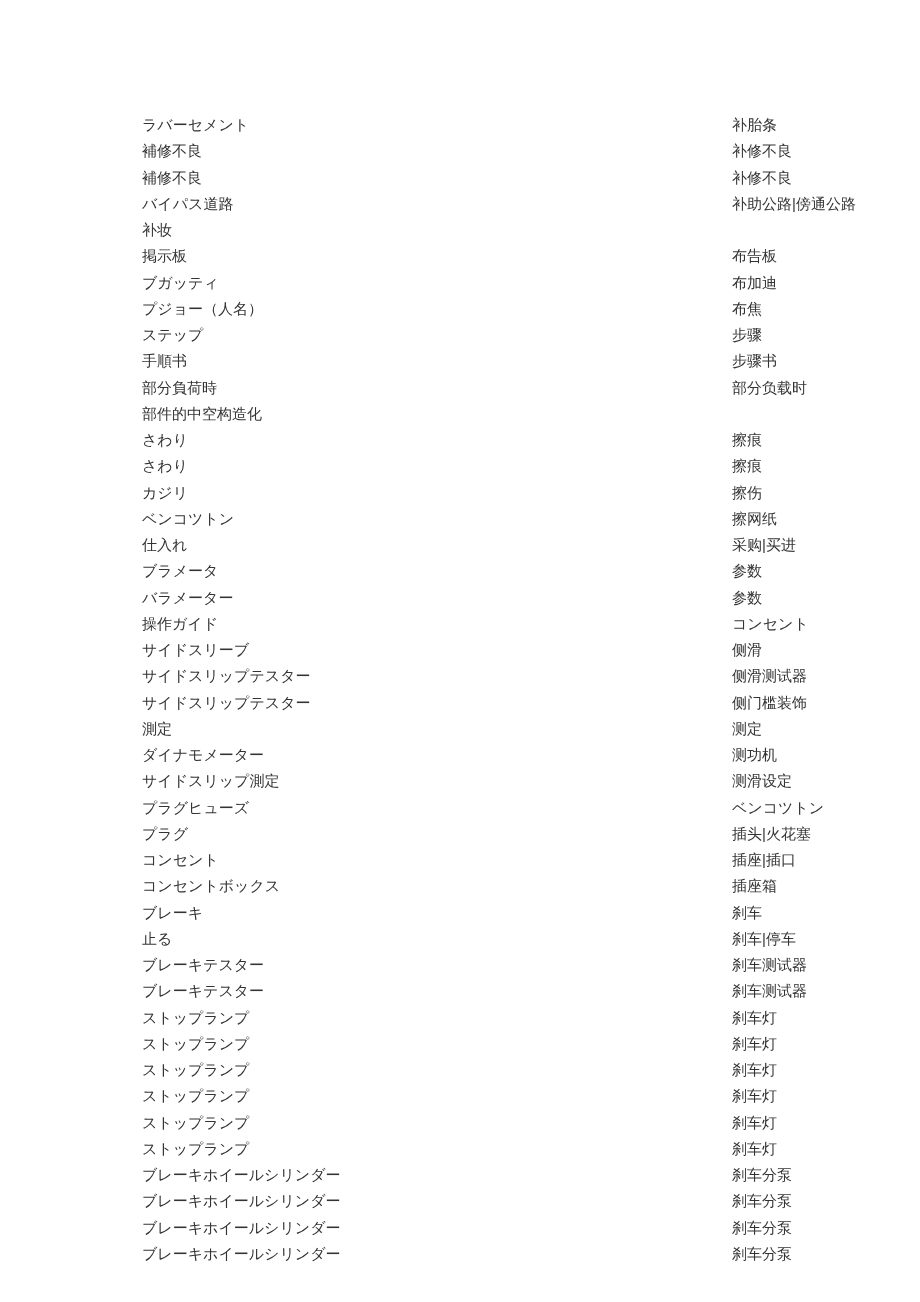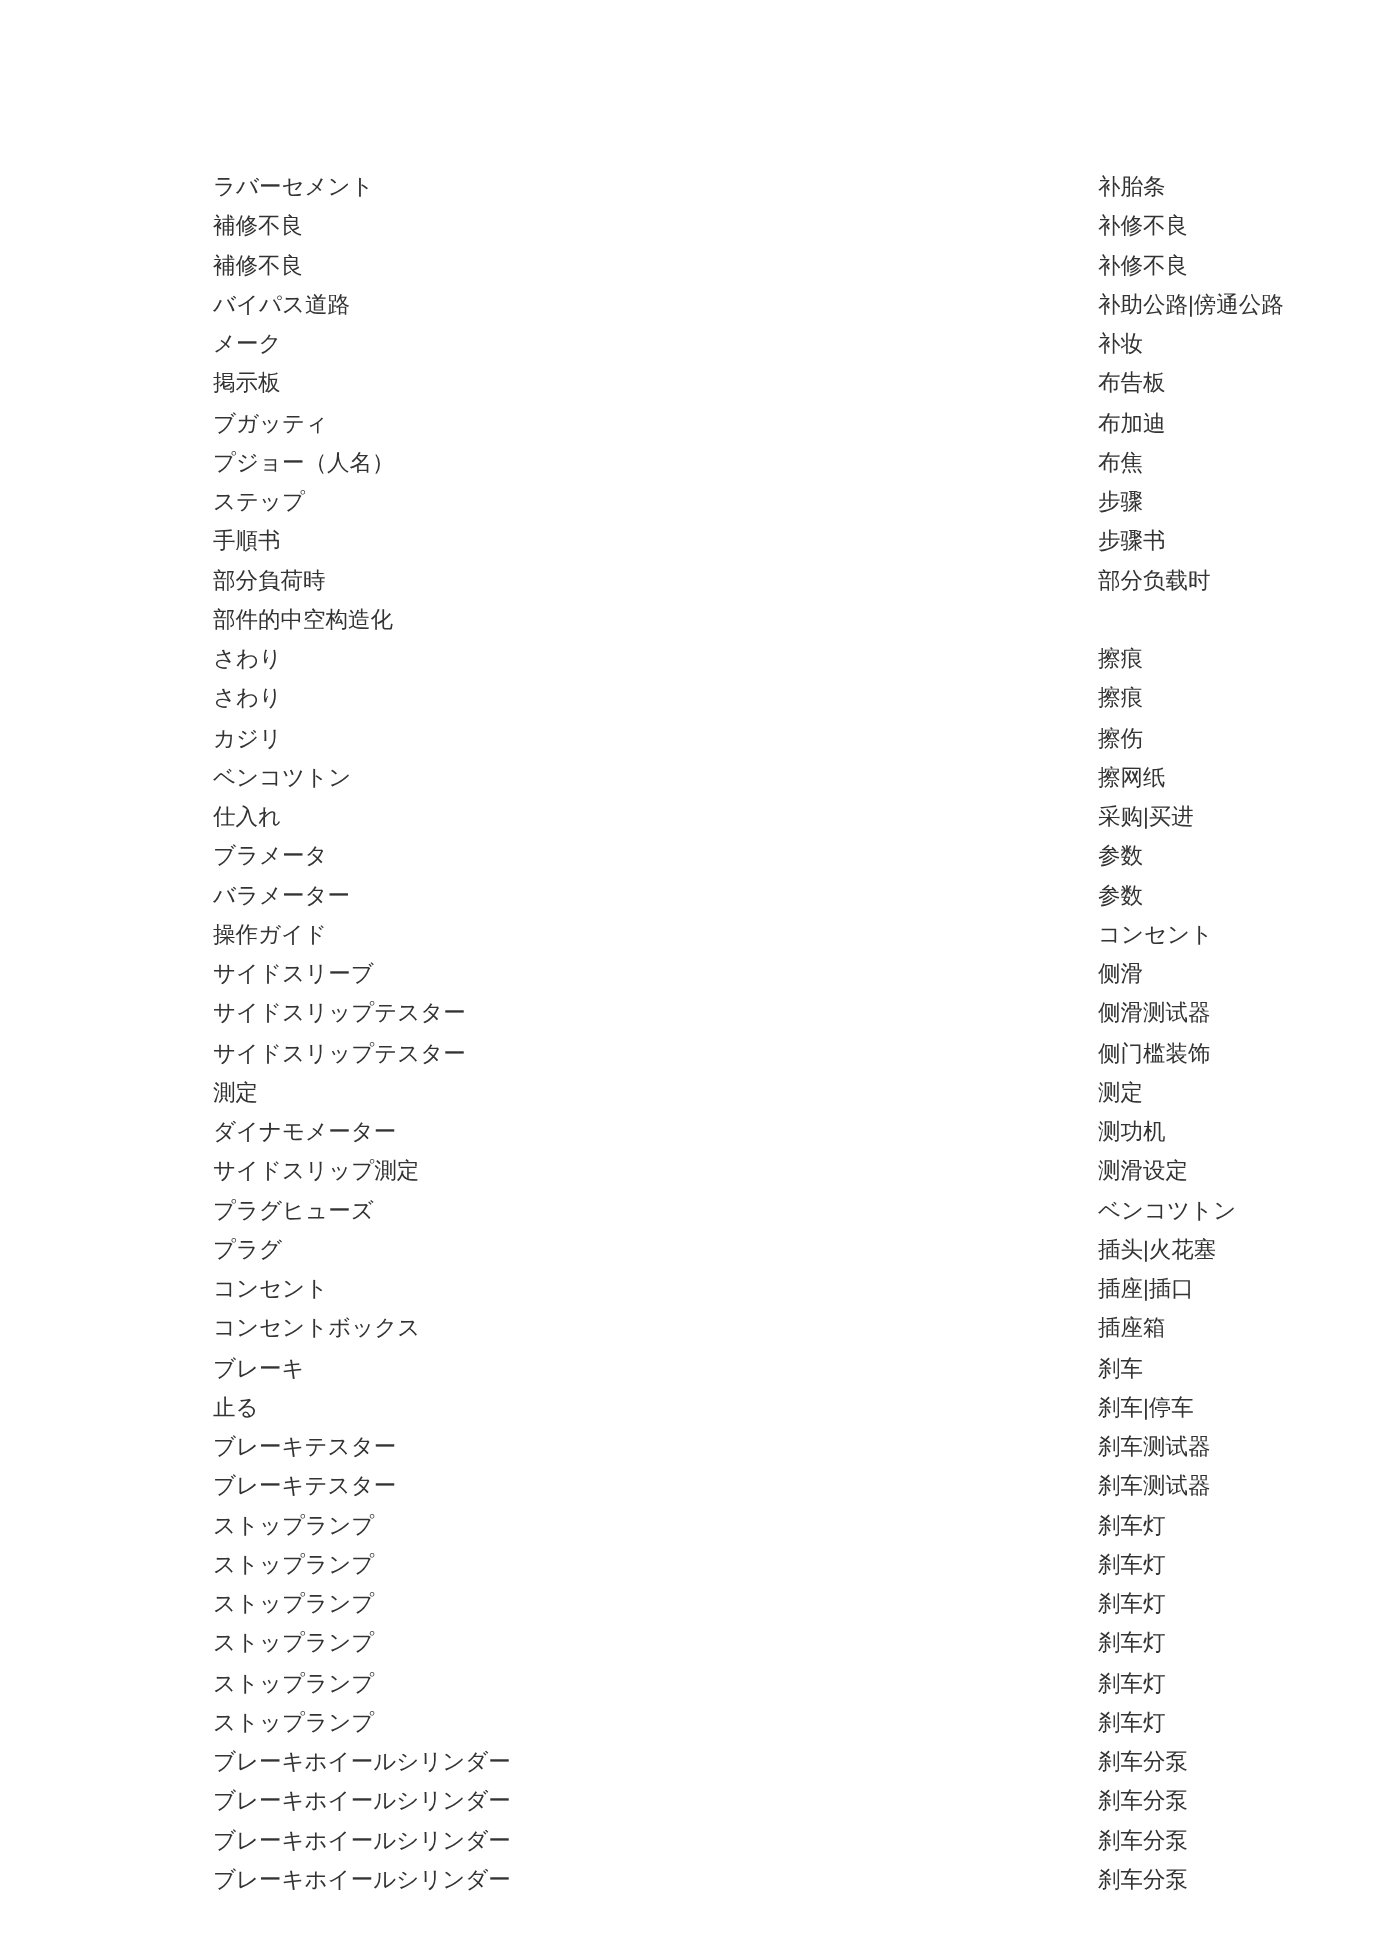--- a/index.html
+++ b/index.html
@@ -54,21 +54,20 @@
       </div>
       <div class="row">
         <div class="col-jp">補修不良</div>
         <div class="col-cn">补修不良</div>
       </div>
       <div class="row">
         <div class="col-jp">バイパス道路</div>
         <div class="col-cn">补助公路|傍通公路</div>
       </div>
       <div class="row">
-        <div class="col-jp">メーク</div>
         <div class="col-cn">补妆</div>
       </div>
       <div class="row">
         <div class="col-jp">掲示板</div>
         <div class="col-cn">布告板</div>
       </div>
       <div class="row">
         <div class="col-jp">ブガッティ</div>
         <div class="col-cn">布加迪</div>
       </div>

